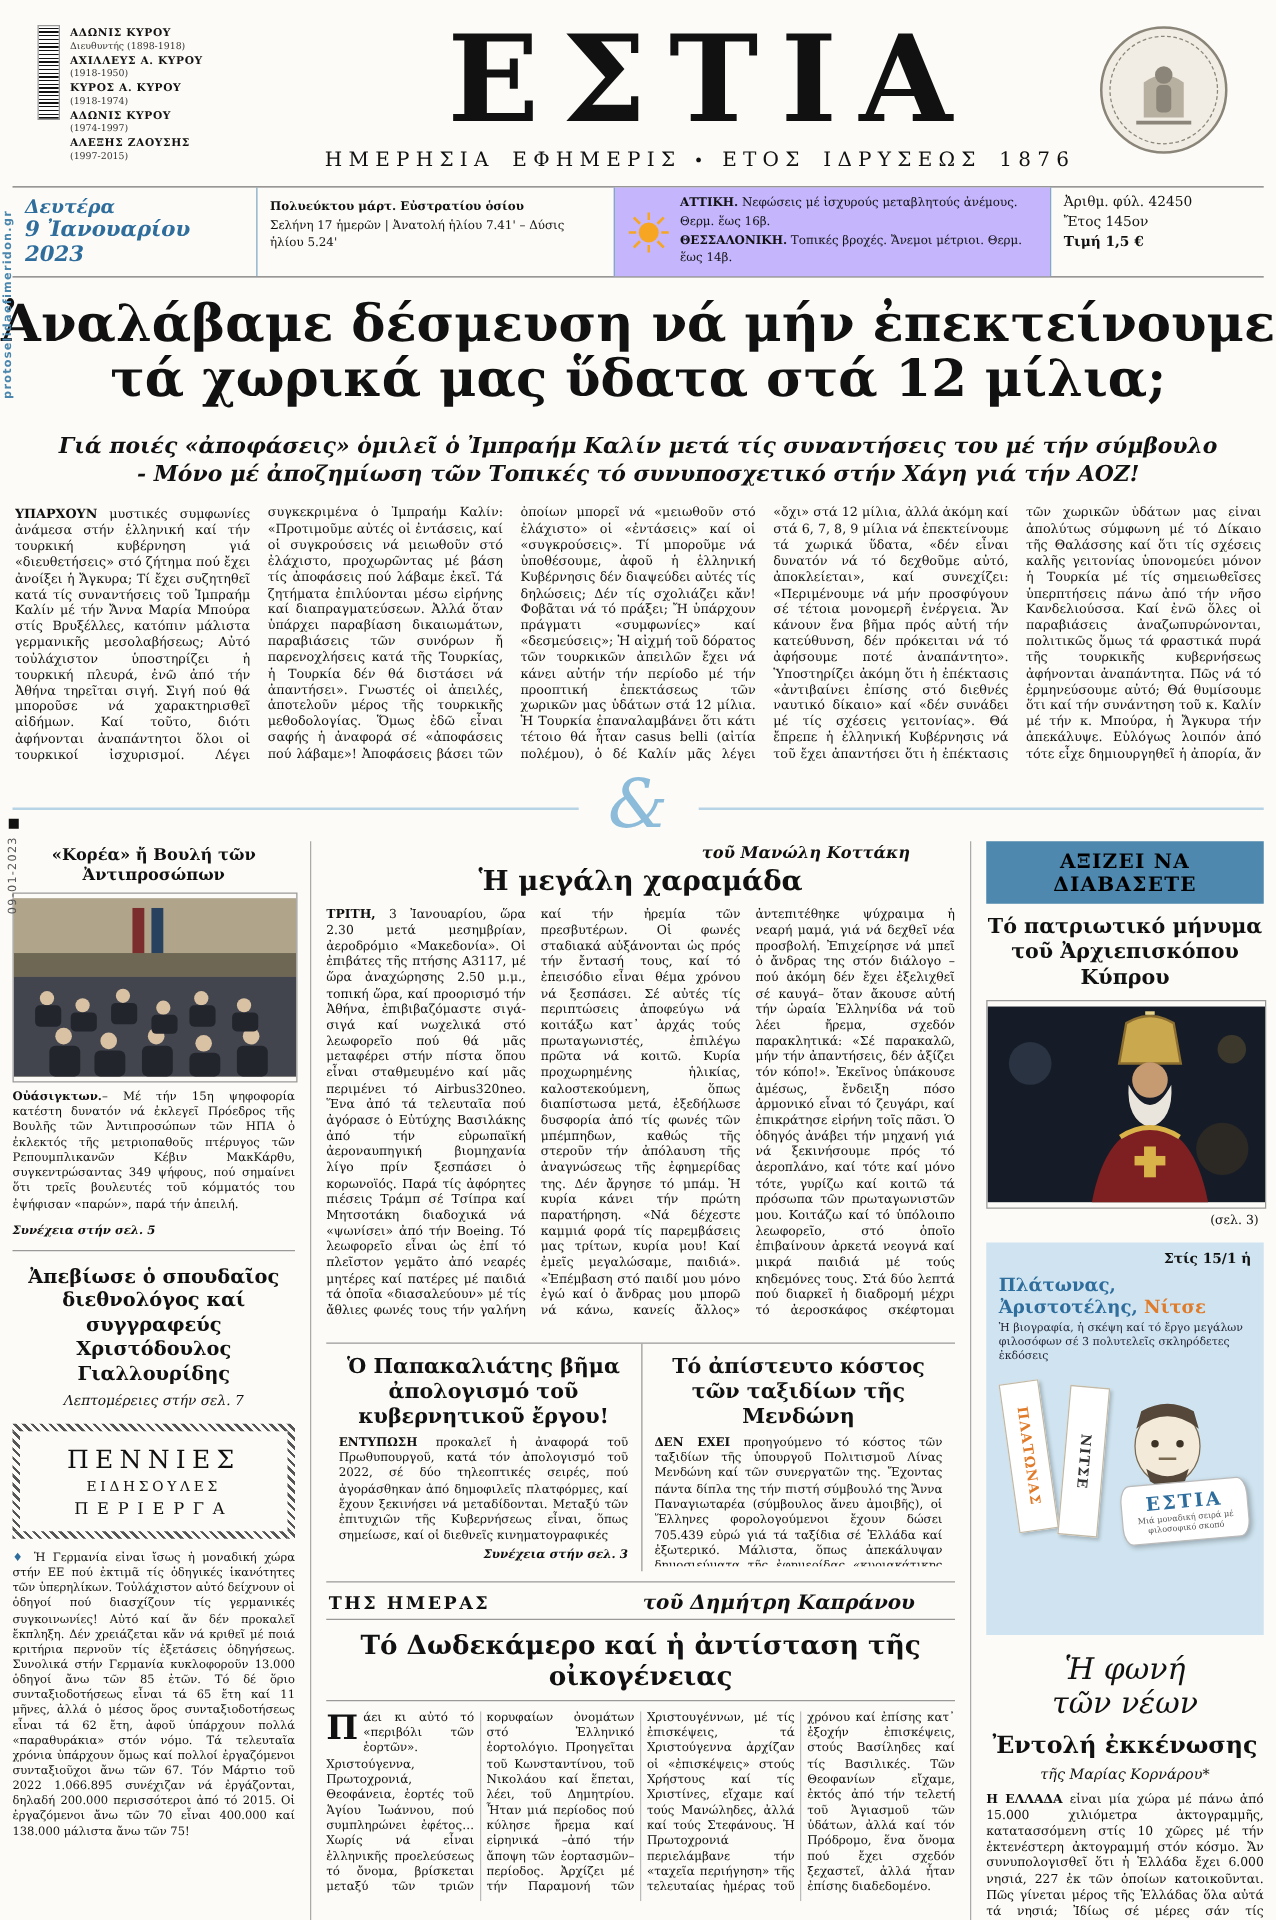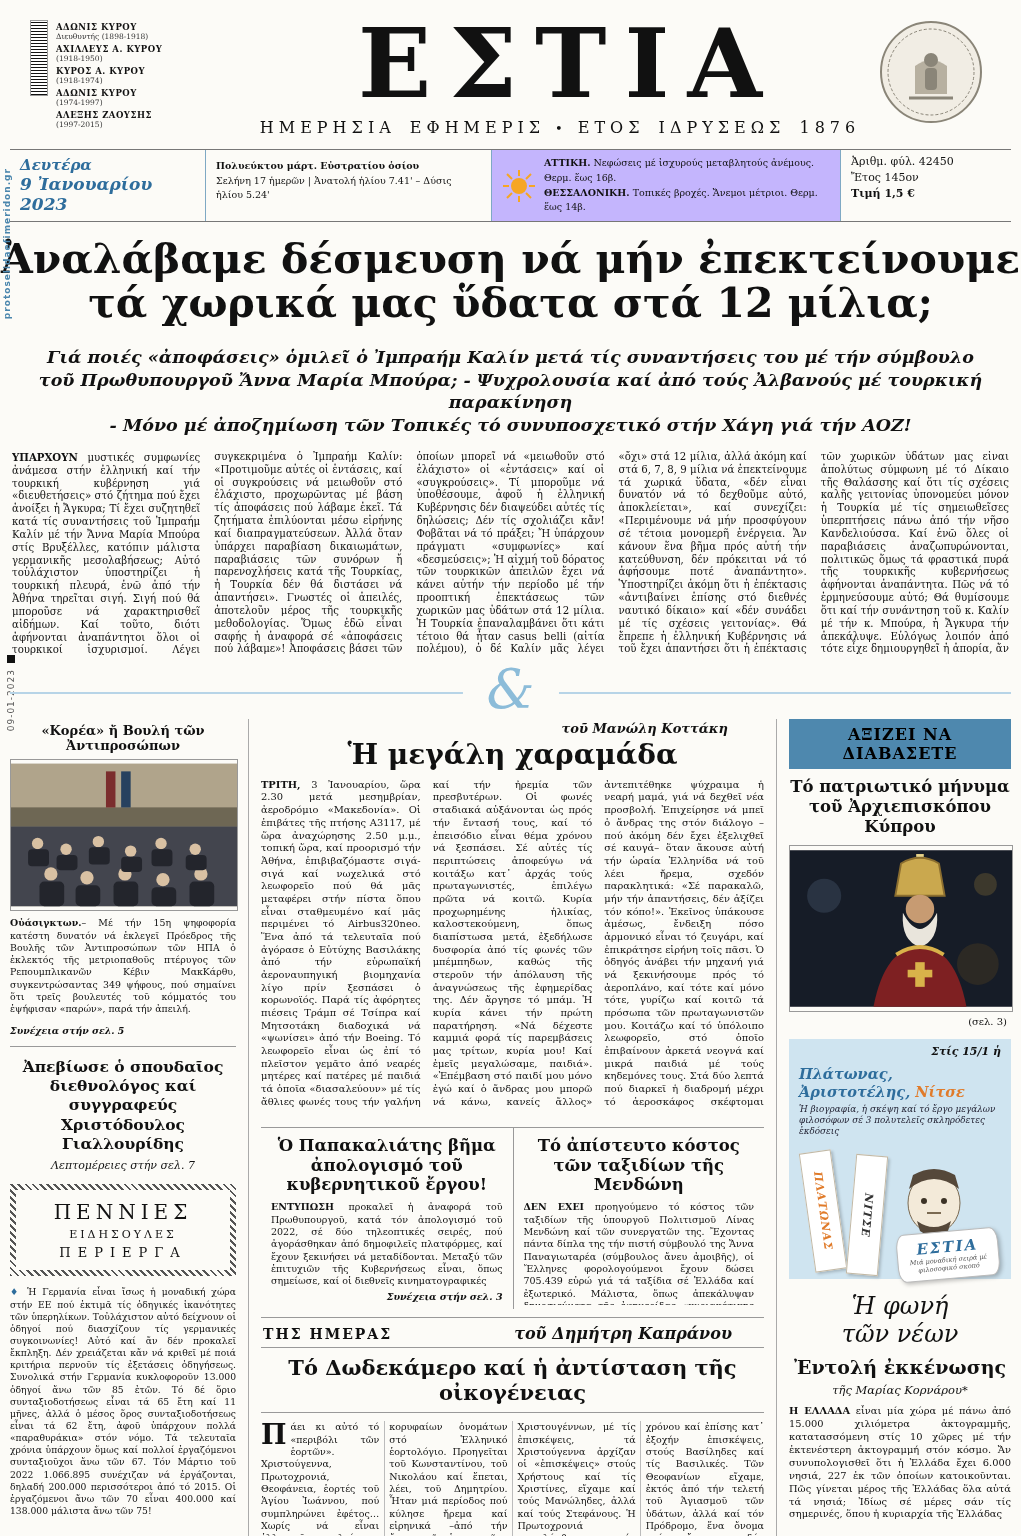--- a/index.html
+++ b/index.html
@@ -70,42 +70,42 @@
   .pennies-box{margin-top:12px;padding:10px 6px;text-align:center;
                border:6px solid;border-image:repeating-linear-gradient(45deg,#555 0 2px,transparent 2px 5px) 6;}
   .pennies-box .p1{font-size:20px;letter-spacing:5px;}
   .pennies-box .p2{font-size:11px;letter-spacing:3px;margin-top:4px;}
   .pennies-box .p3{font-size:13px;letter-spacing:7px;margin-top:4px;}
   .pennies-items{margin-top:10px;font-size:9.2px;line-height:1.32;text-align:justify;height:282px;overflow:hidden;}
   .pennies-items p{margin:0 0 8px;}
   .diamond{color:#2e6d9c;font-weight:bold;}
   
   .kott-byline{text-align:right;padding-right:36px;font-style:italic;font-weight:bold;font-size:13px;margin-top:2px;}
-  .kott-title{margin:2px 0 8px;text-align:center;font-size:28px;}
+  .kott-title{margin:2px 0 8px;text-align:center;font-size:22px;}
   .kott-body{column-count:3;column-gap:12px;font-size:9.9px;line-height:1.28;text-align:justify;height:338px;overflow:hidden;}
   .two-boxes{display:grid;grid-template-columns:1fr 1fr;border-top:1px solid #999;margin-top:10px;}
   .box{padding:8px 10px 4px;}
   .box + .box{border-left:1px solid #999;}
   .box-title{margin:0 0 6px;text-align:center;font-size:16.5px;line-height:1.2;}
   .box-text{font-size:9.5px;line-height:1.3;text-align:justify;height:104px;overflow:hidden;}
   .tis-header{display:flex;justify-content:space-between;align-items:baseline;border-top:1px solid #999;
               margin-top:8px;padding:6px 2px 4px;}
   .tis-label{font-weight:bold;font-size:14px;letter-spacing:2px;}
   .tis-byline{font-style:italic;font-weight:bold;font-size:16px;padding-right:30px;}
   .tis-title{border-top:1px solid #999;border-bottom:1px solid #999;padding:7px 4px;text-align:center;
              font-size:21px;font-weight:bold;}
   .tis-body{margin-top:8px;column-count:4;column-gap:10px;column-rule:1px solid #bbb;font-size:9.5px;
             line-height:1.3;text-align:justify;height:152px;overflow:hidden;}
   .dropcap{float:left;font-size:27px;font-weight:bold;line-height:.9;padding:2px 4px 0 0;}
   
   .banner{background:#4e88ae;color:#000000;text-align:center;font-weight:bold;font-size:16px;
           letter-spacing:1px;padding:6px 0;}
   .wr-title{margin:8px 0 8px;text-align:center;font-size:16.5px;line-height:1.22;}
   .page-ref{text-align:right;font-size:10px;margin:4px 4px 0 0;}
-  .promo{margin-top:12px;background:#cfe4f0;height:240px;position:relative;padding:8px 10px;box-sizing:border-box;font-style:italic;}
+  .promo{margin-top:12px;background:#cfe4f0;height:314px;position:relative;padding:8px 10px;box-sizing:border-box;}
   .promo-date{position:absolute;top:6px;right:10px;font-size:11px;font-weight:bold;}
   .promo-title{margin-top:18px;font-size:14.5px;font-weight:bold;line-height:1.2;}
   .promo-title .blue{color:#2e6d9c;}
   .promo-title .orange{color:#e07b2a;}
   .promo-sub{font-size:8.8px;line-height:1.25;margin-top:4px;color:#223;}
   .promo-art{position:relative;height:140px;margin-top:6px;}
   .spine{position:absolute;background:#fff;border:1px solid #c2b9a6;width:30px;height:118px;
          display:flex;align-items:center;justify-content:center;box-shadow:2px 2px 3px rgba(0,0,0,.2);}
   .spine span{writing-mode:vertical-rl;font-size:11px;font-weight:bold;letter-spacing:1px;}
   .spine1{left:8px;top:8px;transform:rotate(-8deg);}
@@ -212,21 +212,20 @@
     </div>
   </div>
 
   <section>
     <h2 class="headline">
       <div>Ἀναλάβαμε δέσμευση νά μήν ἐπεκτείνουμε</div>
       <div>τά χωρικά μας ὕδατα στά 12 μίλια;</div>
     </h2>
     <div class="subhead">
       <div>Γιά ποιές «ἀποφάσεις» ὁμιλεῖ ὁ Ἰμπραήμ Καλίν μετά τίς συναντήσεις του μέ τήν σύμβουλο</div>
-      <div>τοῦ Πρωθυπουργοῦ Ἄννα Μαρία Μπούρα; - Ψυχρολουσία καί ἀπό τούς Ἀλβανούς μέ τουρκική παρακίνηση</div>
       <div>- Μόνο μέ ἀποζημίωση τῶν Τοπικές τό συνυποσχετικό στήν Χάγη γιά τήν ΑΟΖ!</div>
     </div>
     <div class="lead-body">
       <span class="lead-word">ΥΠΑΡΧΟΥΝ</span><span> μυστικές συμφωνίες ἀνάμεσα στήν ἑλληνική καί τήν τουρκική κυβέρνηση γιά «διευθετήσεις» στό ζήτημα πού ἔχει ἀνοίξει ἡ Ἄγκυρα; Τί ἔχει συζητηθεῖ κατά τίς συναντήσεις τοῦ Ἰμπραήμ Καλίν μέ τήν Ἄννα Μαρία Μπούρα στίς Βρυξέλλες, κατόπιν μάλιστα γερμανικῆς μεσολαβήσεως; Αὐτό τοὐλάχιστον ὑποστηρίζει ἡ τουρκική πλευρά, ἐνῶ ἀπό τήν Ἀθήνα τηρεῖται σιγή. Σιγή πού θά μποροῦσε νά χαρακτηρισθεῖ αἰδήμων. Καί τοῦτο, διότι ἀφήνονται ἀναπάντητοι ὅλοι οἱ τουρκικοί ἰσχυρισμοί. Λέγει συγκεκριμένα ὁ Ἰμπραήμ Καλίν: «Προτιμοῦμε αὐτές οἱ ἐντάσεις, καί οἱ συγκρούσεις νά μειωθοῦν στό ἐλάχιστο, προχωρῶντας μέ βάση τίς ἀποφάσεις πού λάβαμε ἐκεῖ. Τά ζητήματα ἐπιλύονται μέσω εἰρήνης καί διαπραγματεύσεων. Ἀλλά ὅταν ὑπάρχει παραβίαση δικαιωμάτων, παραβιάσεις τῶν συνόρων ἤ παρενοχλήσεις κατά τῆς Τουρκίας, ἡ Τουρκία δέν θά διστάσει νά ἀπαντήσει». Γνωστές οἱ ἀπειλές, ἀποτελοῦν μέρος τῆς τουρκικῆς μεθοδολογίας. Ὅμως ἐδῶ εἶναι σαφής ἡ ἀναφορά σέ «ἀποφάσεις πού λάβαμε»! Ἀποφάσεις βάσει τῶν ὁποίων μπορεῖ νά «μειωθοῦν στό ἐλάχιστο» οἱ «ἐντάσεις» καί οἱ «συγκρούσεις». Τί μποροῦμε νά ὑποθέσουμε, ἀφοῦ ἡ ἑλληνική Κυβέρνησις δέν διαψεύδει αὐτές τίς δηλώσεις; Δέν τίς σχολιάζει κἄν! Φοβᾶται νά τό πράξει; Ἤ ὑπάρχουν πράγματι «συμφωνίες» καί «δεσμεύσεις»; Ἡ αἰχμή τοῦ δόρατος τῶν τουρκικῶν ἀπειλῶν ἔχει νά κάνει αὐτήν τήν περίοδο μέ τήν προοπτική ἐπεκτάσεως τῶν χωρικῶν μας ὑδάτων στά 12 μίλια. Ἡ Τουρκία ἐπαναλαμβάνει ὅτι κάτι τέτοιο θά ἦταν casus belli (αἰτία πολέμου), ὁ δέ Καλίν μᾶς λέγει «ὄχι» στά 12 μίλια, ἀλλά ἀκόμη καί στά 6, 7, 8, 9 μίλια νά ἐπεκτείνουμε τά χωρικά ὕδατα, «δέν εἶναι δυνατόν νά τό δεχθοῦμε αὐτό, ἀποκλείεται», καί συνεχίζει: «Περιμένουμε νά μήν προσφύγουν σέ τέτοια μονομερῆ ἐνέργεια. Ἄν κάνουν ἕνα βῆμα πρός αὐτή τήν κατεύθυνση, δέν πρόκειται νά τό ἀφήσουμε ποτέ ἀναπάντητο». Ὑποστηρίζει ἀκόμη ὅτι ἡ ἐπέκτασις «ἀντιβαίνει ἐπίσης στό διεθνές ναυτικό δίκαιο» καί «δέν συνάδει μέ τίς σχέσεις γειτονίας». Θά ἔπρεπε ἡ ἑλληνική Κυβέρνησις νά τοῦ ἔχει ἀπαντήσει ὅτι ἡ ἐπέκτασις τῶν χωρικῶν ὑδάτων μας εἶναι ἀπολύτως σύμφωνη μέ τό Δίκαιο τῆς Θαλάσσης καί ὅτι τίς σχέσεις καλῆς γειτονίας ὑπονομεύει μόνον ἡ Τουρκία μέ τίς σημειωθεῖσες ὑπερπτήσεις πάνω ἀπό τήν νῆσο Κανδελιούσσα. Καί ἐνῶ ὅλες οἱ παραβιάσεις ἀναζωπυρώνονται, πολιτικῶς ὅμως τά φραστικά πυρά τῆς τουρκικῆς κυβερνήσεως ἀφήνονται ἀναπάντητα. Πῶς νά τό ἑρμηνεύσουμε αὐτό; Θά θυμίσουμε ὅτι καί τήν συνάντηση τοῦ κ. Καλίν μέ τήν κ. Μπούρα, ἡ Ἄγκυρα τήν ἀπεκάλυψε. Εὐλόγως λοιπόν ἀπό τότε εἶχε δημιουργηθεῖ ἡ ἀπορία, ἄν ἡ Ἑλλάς δέν εἶχε τίποτε νά κρύψει γιατί δέν τήν εἶχε ἐξ ἀρχῆς ἀνακοινώσει, ἀλλά ἔσπευσε νά ἐπιβεβαιώσει τήν ἀποκάλυψη τῆς τουρκικῆς πλευρᾶς; Τά πράγματα δέν σταματοῦν ἐκεῖ. Πέρα ἀπό τά προβλήματα πού ἀμέσως ἀντιμετωπίζουμε μέ τήν Τουρκία, ὑπάρχουν καί αὐτά τά ὁποῖα ἡ Ἄγκυρα δημιουργεῖ μέσω ἄλλων χωρῶν. Στήν πρώτη λοιπόν συνέντευξη πού ἔδωσε μέ τό νέο ἔτος ὁ ὑπουργός Ἐξωτερικῶν τῆς Ἀλβανίας Ὄλτα Χάσκα,</span>
       
     </div>
   </section>
 
   <div class="amp-divider">
     <div class="line"></div>

